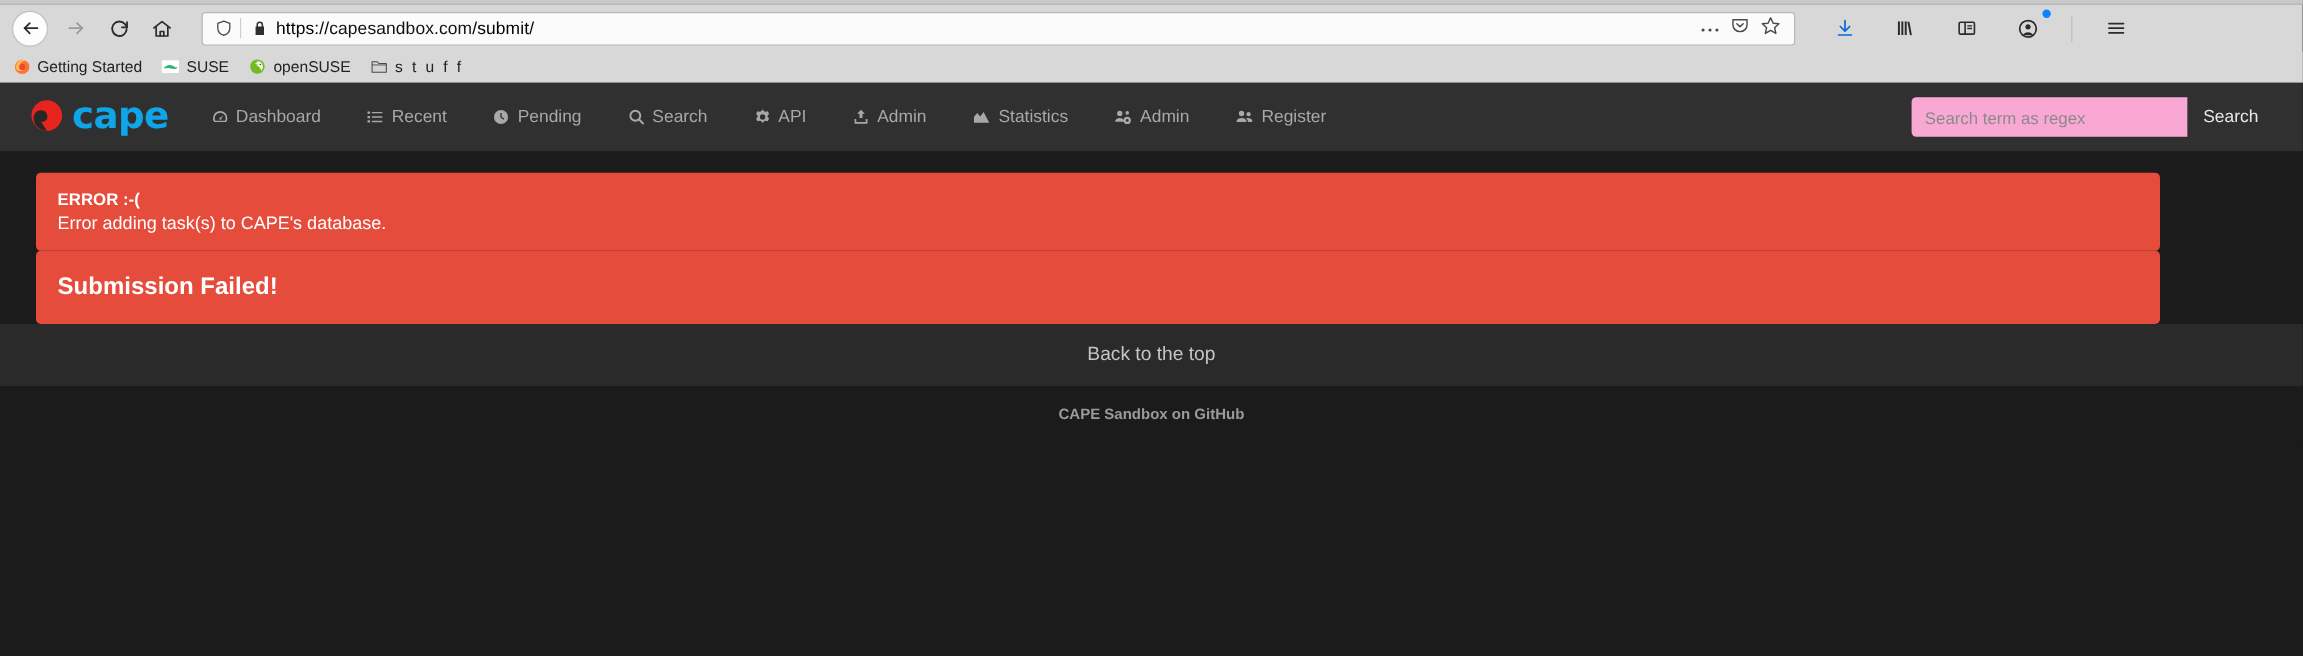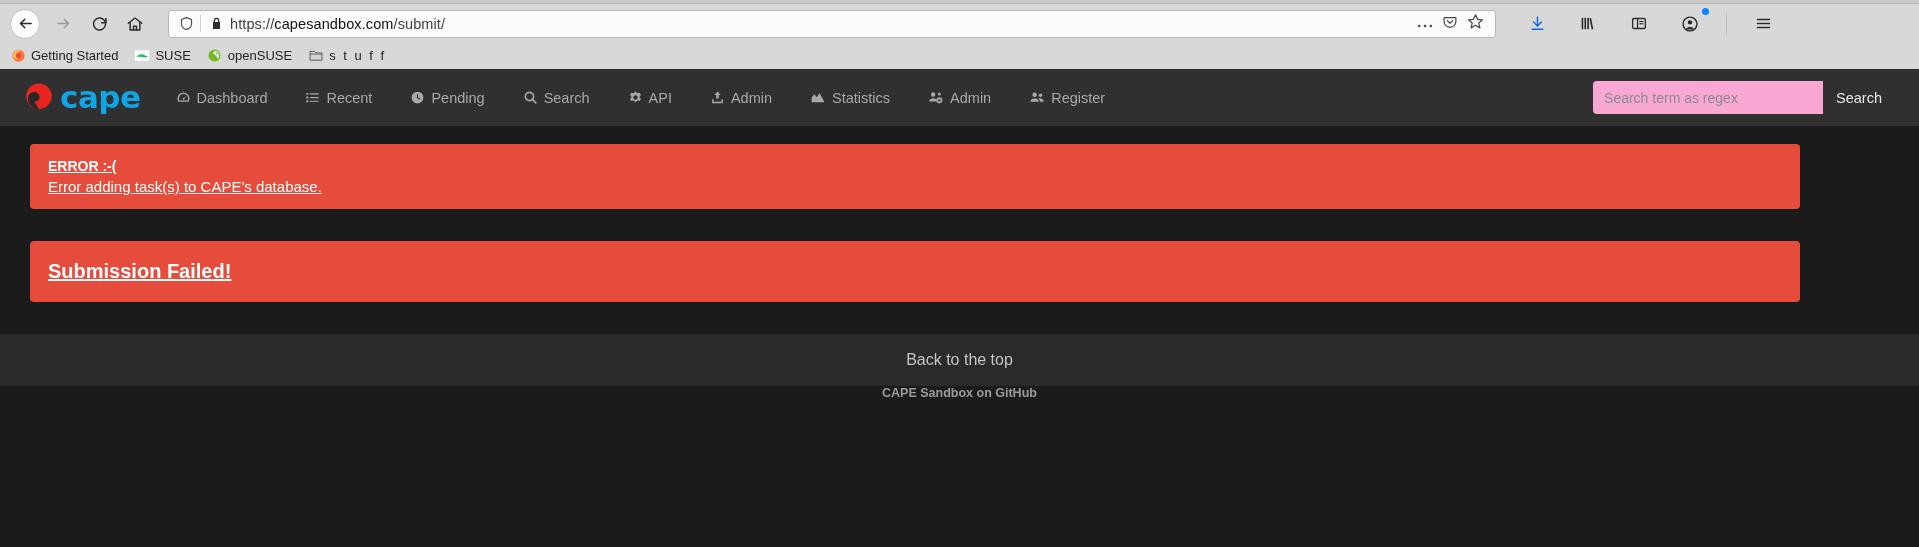--- a/index.html
+++ b/index.html
@@ -62,21 +62,21 @@
   .urlbar .divider { width:1px; height:17px; background:#cfcfcf; margin: 0 2px 0 0; }
   .urlbar .lock { color: #2f2f2f; display:flex; align-items:center; padding: 0 7px; }
   .urlbar .url-text {
     flex: 1;
     font-size: 14.5px;
     color: #111;
     white-space: nowrap;
     overflow: hidden;
     letter-spacing: 0.1px;
   }
-  .urlbar .url-text .dim { color: #404040; }
+  .urlbar .url-text .dim { color: #000000; }
   .urlbar-actions { display: flex; align-items: center; gap: 9px; padding-right: 3px; color:#4a4a4a;}
 
   .toolbar-right {
     display: flex;
     align-items: center;
     gap: 17px;
     padding-left: 14px;
     color: #2e2e2e;
   }
   .toolbar-sep { width:1px; height:22px; background:#bdbdbd; margin:0 2px; }
@@ -173,23 +173,22 @@
     font-family: "Liberation Sans", sans-serif;
     cursor: pointer;
   }
 
   .content { padding: 18px 24px 0 30px; }
   .alert {
     background: #e64c3c;
     color: #ffffff;
     border-radius: 4px;
     padding: 14px 18px;
-    margin-bottom: 32px;
+    margin-bottom: 0;
     width: 1770px;
-    text-decoration: underline;
   }
   .alert-title { font-size: 14px; font-weight: 700; margin-bottom: 4px; }
   .alert-body  { font-size: 15px; }
   .alert.big { padding: 19px 18px; }
   .alert-big-text { font-size: 20px; font-weight: 700; }
 
   .footer-top {
     background: #2a2a2a;
     height: 52px;
     display: flex;
@@ -199,21 +198,21 @@
   .footer-top a {
     color: #c5c5c5;
     font-size: 16px;
     text-decoration: none;
     cursor: pointer;
   }
   .footer-bottom {
     background: #1b1b1b;
     height: 46px;
     display: flex;
-    align-items: flex-start;
+    align-items: center;
     justify-content: center;
   }
   .footer-bottom a {
     color: #9b9b9b;
     font-size: 12.5px;
     font-weight: 700;
     text-decoration: none;
     cursor: pointer;
   }
 </style>

